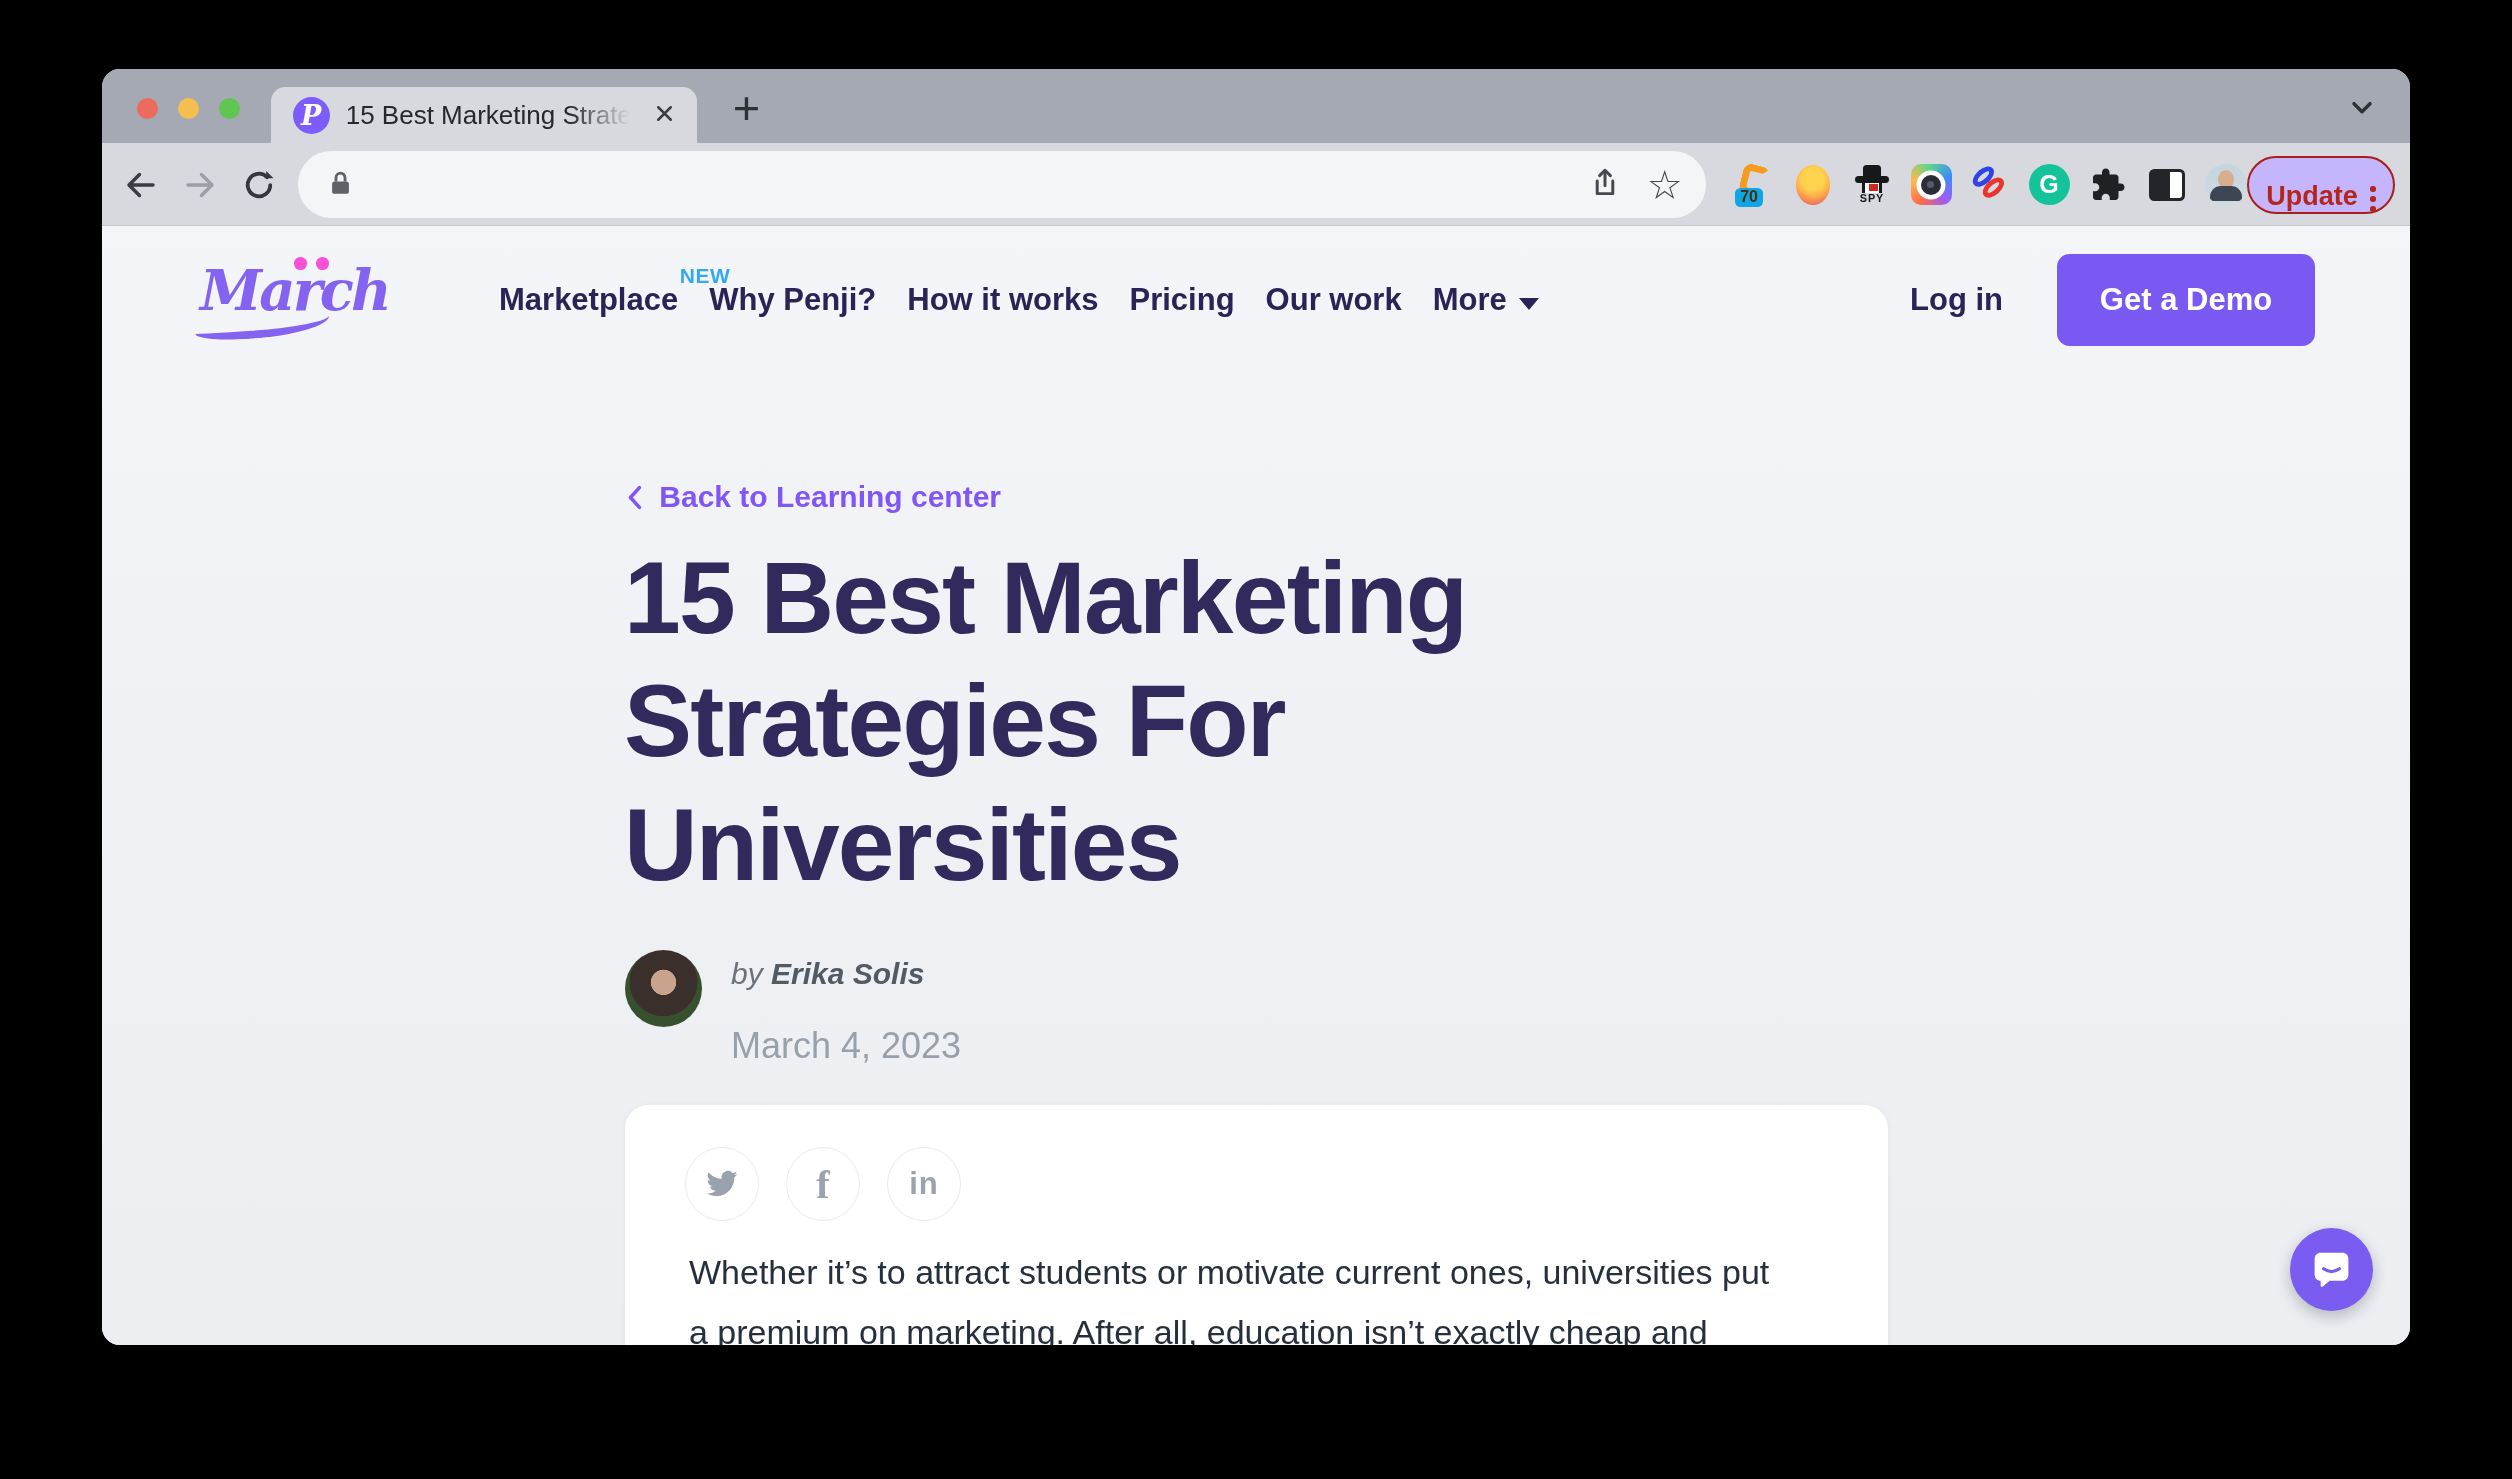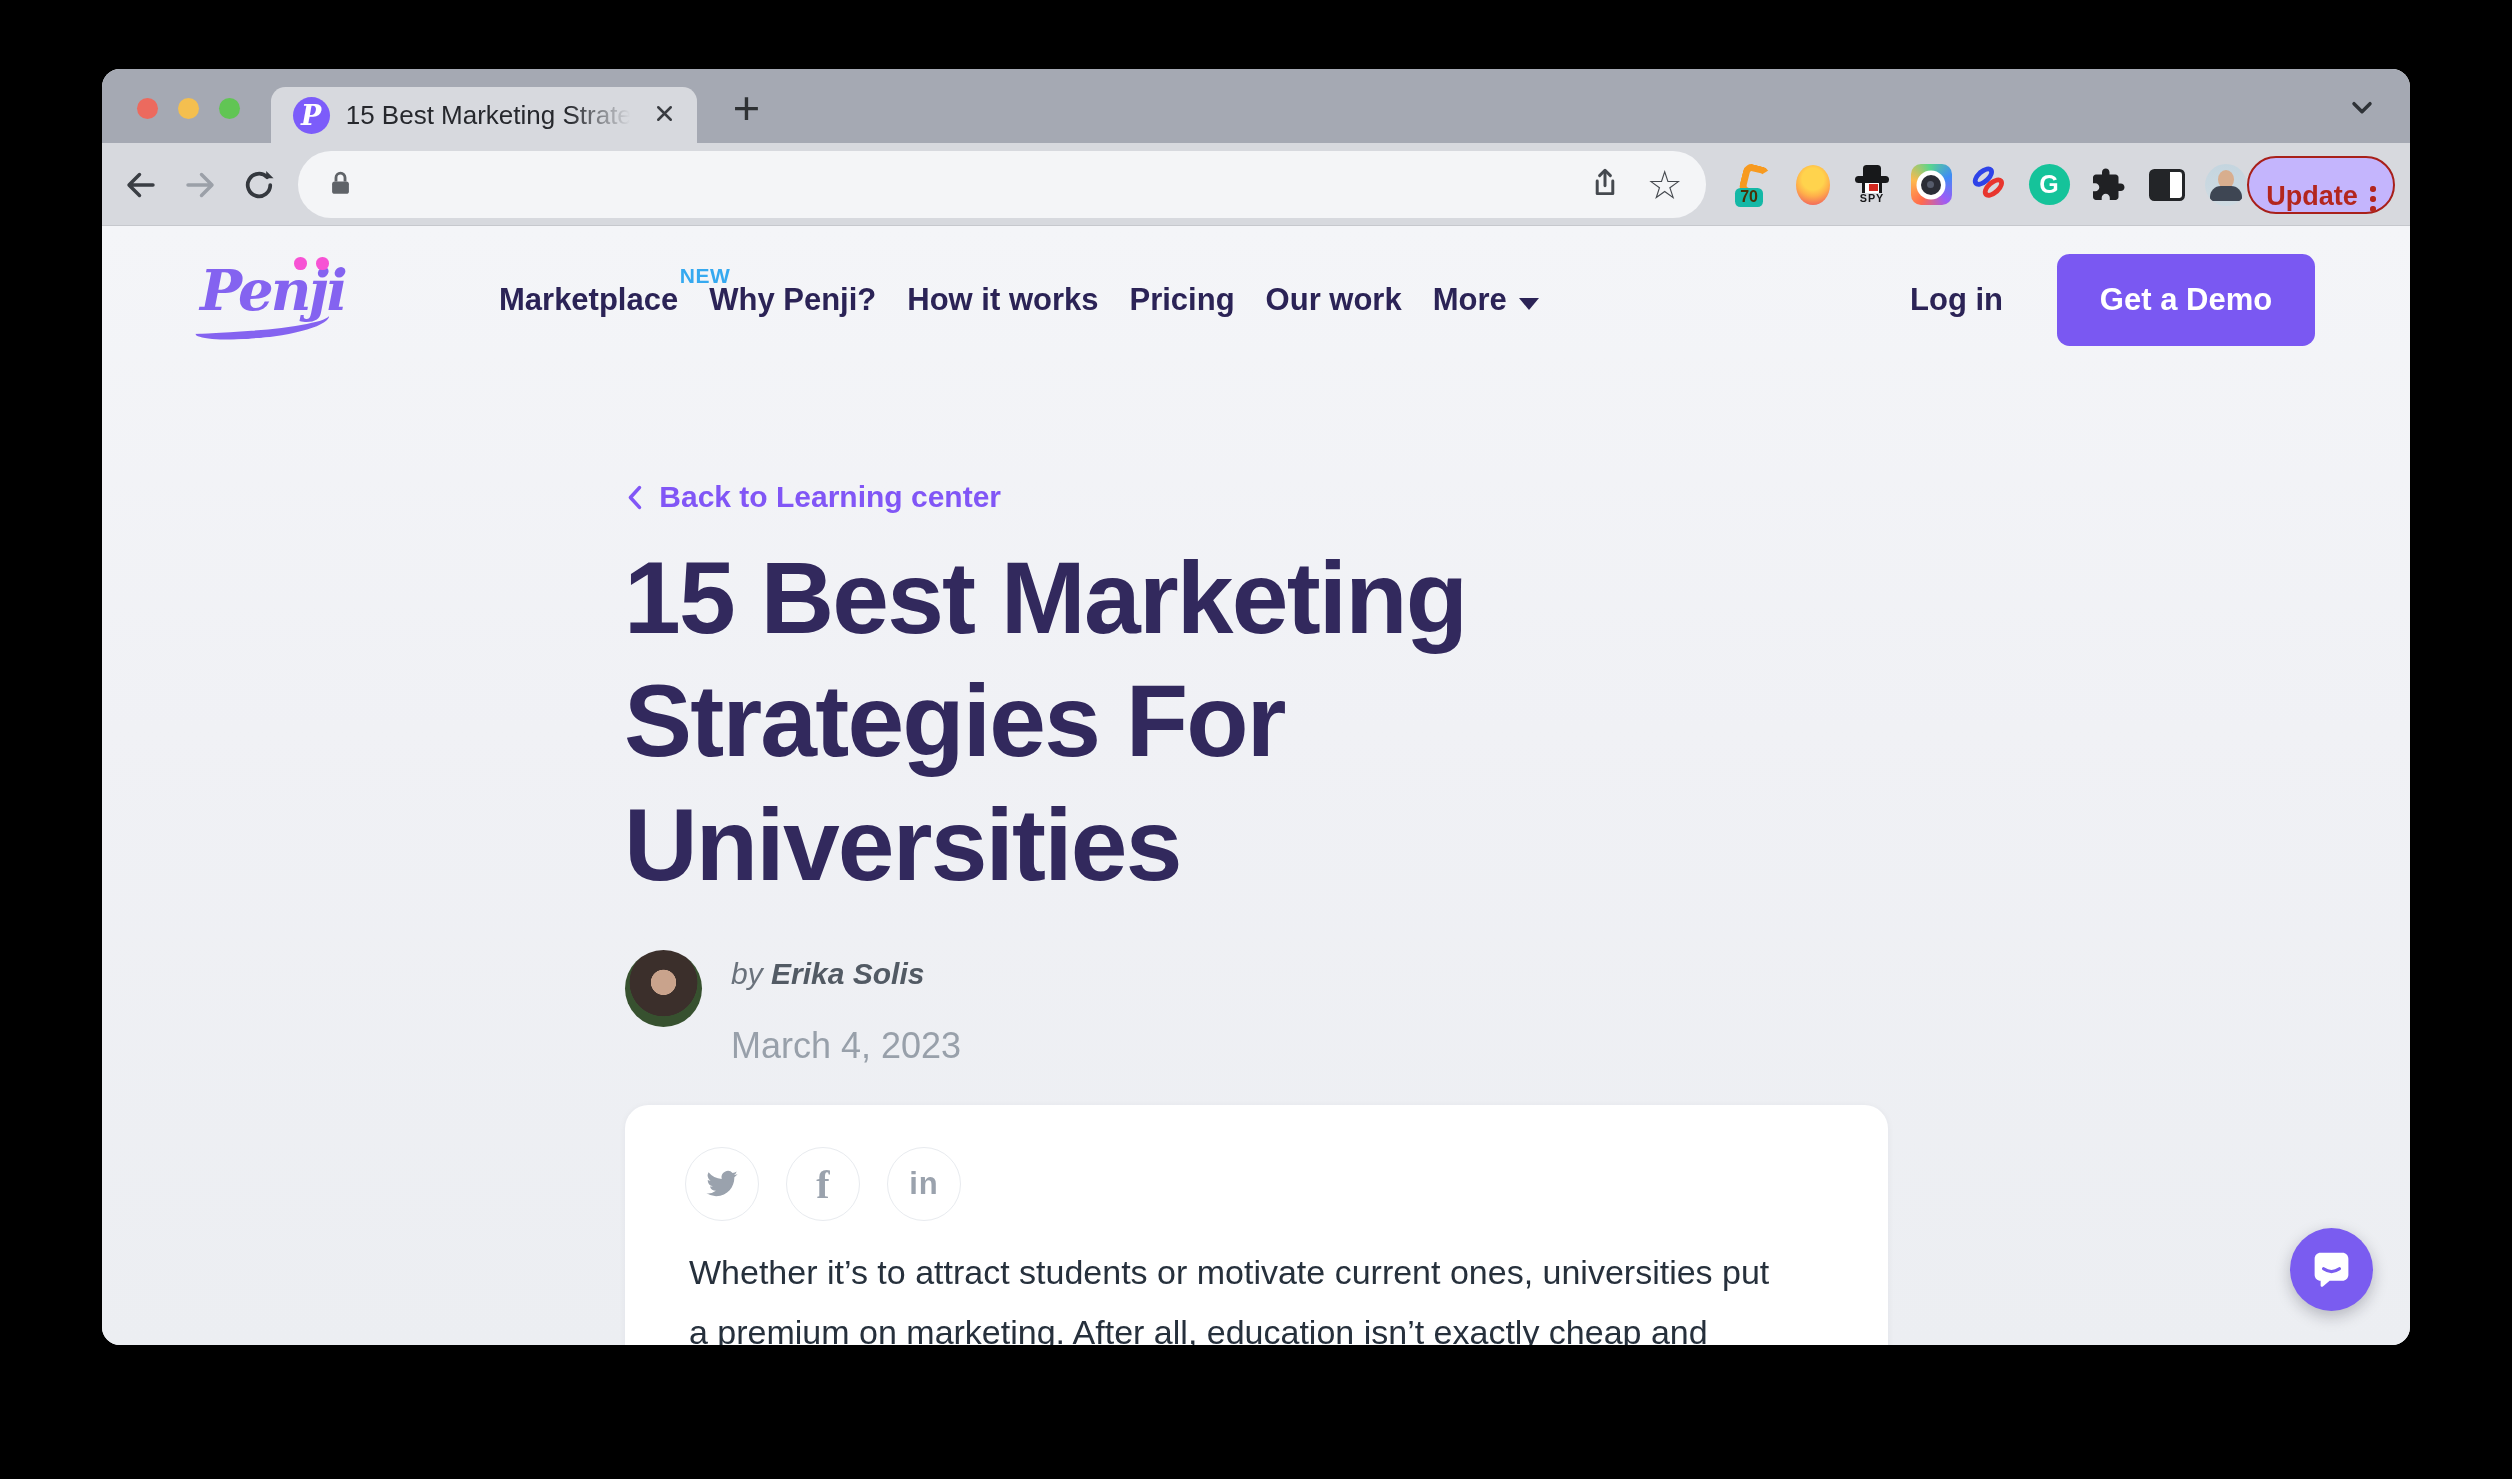--- a/index.html
+++ b/index.html
@@ -44,21 +44,21 @@
   .url-domain { color:#24262B; }
   .url-path   { color:#3A3E45; }
   .omni-icons { position:absolute; right:23.5px; top:0; height:67px; display:flex; align-items:center; gap:25px; }
   .star-glyph { font-family:"DejaVu Sans",sans-serif; font-size:40px; color:#45494F; line-height:1; }
 
   .ext-row { position:absolute; left:1631px; top:0; height:83px; display:flex; align-items:center; gap:17px; }
   .ext { width:42px; height:42px; position:relative; display:flex; align-items:center; justify-content:center; }
 
   .seo-hook { width:27px; height:31px; border:7.2px solid #F79A1F; border-radius:9px;
               border-right-color:transparent; transform:rotate(14deg); margin-bottom:7.2px; }
-  .seo-badge { position:absolute; left:1.8px; bottom:-1.8px; background:#14b8a6; color:#4A3104;
+  .seo-badge { position:absolute; left:1.8px; bottom:-1.8px; background:#0ea5e9; color:#4A3104;
                font-size:16px; font-weight:bold; border-radius:5.4px; padding:0.9px 5.4px; }
   .egg { width:34px; height:40px; border-radius:50%;
          background:radial-gradient(circle at 50% 35%, #FFD34D 0 35%, #FFB04A 55%, #F2695C 85%, #F2508C 100%); }
   .spy { display:flex; flex-direction:column; align-items:center; }
   .spy-crown { width:18px; height:10.8px; background:#17181A; border-radius:3.6px 3.6px 0 0; }
   .spy-brim  { width:34px; height:7.2px;  background:#17181A; border-radius:3.6px; }
   .spy-torso { width:20px; height:10.8px; background:#fff; border-left:3.6px solid #17181A; border-right:3.6px solid #17181A; position:relative; }
   .spy-chip  { position:absolute; left:3.6px; top:1.8px; width:9px; height:6.3px; background:#D3281F; }
   .spy-label { font-size:10.8px; font-weight:bold; color:#17181A; letter-spacing:0.9px; line-height:1; }
   .lens { width:41px; height:41px; border-radius:10px;
@@ -260,21 +260,21 @@
           <i></i>
           <i></i>
         </span>
     </div>
   </div>
 
   <div class="page">
 
     <div class="site-header">
       <div class="logo">
-        <span class="logo-text">Penji</span>
+        <span class="logo-text">March</span>
         <span class="logo-dot d1"></span>
         <span class="logo-dot d2"></span>
         <span class="logo-swoosh"></span>
       </div>
 
       <div class="nav-links">
         <div class="nav-item">
           <span>Marketplace</span>
           <span class="badge-new">NEW</span>
         </div>

